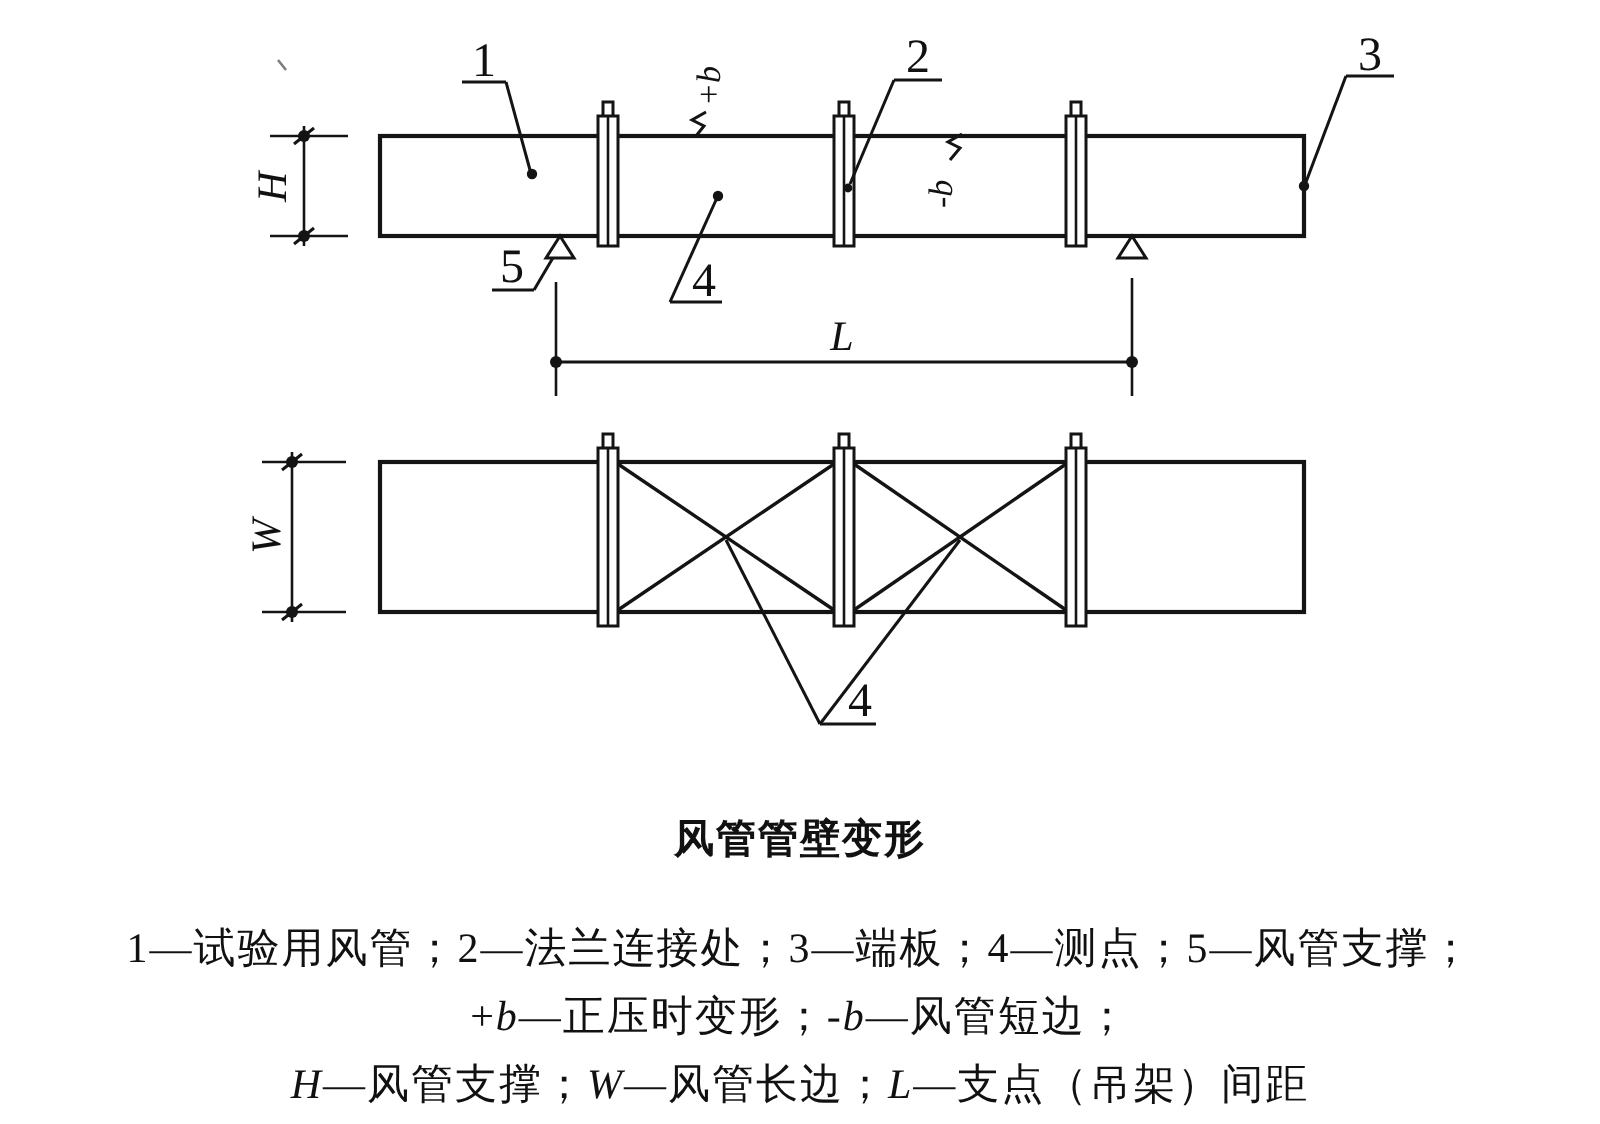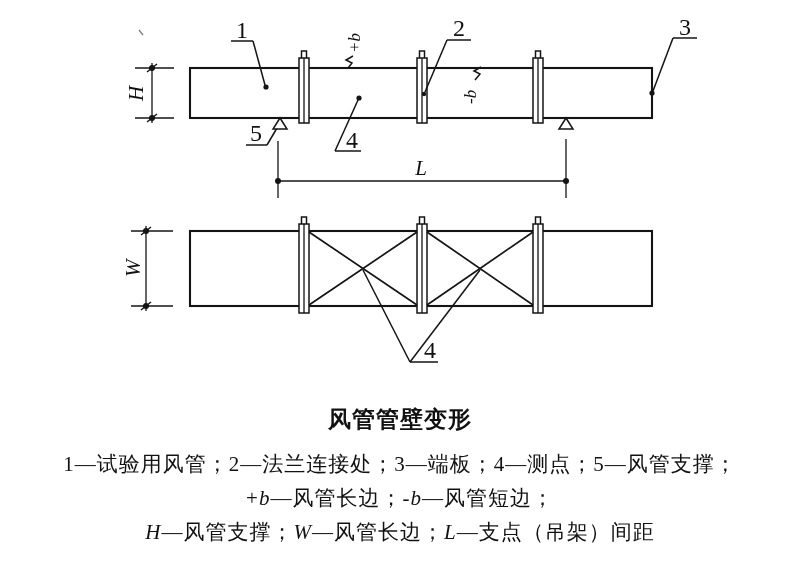--- a/index.html
+++ b/index.html
@@ -20,23 +20,23 @@
   .whitefill{fill:#ffffff;stroke:#141414;}
   text{fill:#111;}
   .num{font-size:24px;font-family:"Liberation Serif","DejaVu Serif",serif;}
   .dim{font-size:21px;font-style:italic;font-family:"Liberation Serif","DejaVu Serif",serif;}
   .bmark{font-size:17px;font-style:italic;font-family:"Liberation Serif","DejaVu Serif",serif;}
   .caption{
     position:absolute;top:405px;left:0;width:800px;
     text-align:center;color:#111;
   }
   .cap-title{
-    font-size:23px;font-weight:bold;line-height:30px;letter-spacing:1px;
+    font-size:20px;font-weight:bold;line-height:30px;letter-spacing:1px;
   }
-  .cap-lines{margin-top:12px;}
+  .cap-lines{margin-top:22px;}
   .cap-line{font-size:21px;line-height:34px;letter-spacing:1px;}
   .cap-line .it{font-style:italic;}
 </style>
 </head>
 <body>
 
 <div class="page">
 
   <svg width="800" height="400" viewBox="0 0 800 400">
 
@@ -176,18 +176,18 @@
         <line x1="410" y1="362" x2="438" y2="362" class="ink med"></line>
         <text x="430" y="358" text-anchor="middle" class="num">4</text>
       </g>
     </g>
   </svg>
 
   <div class="caption">
     <div class="cap-title">风管管壁变形</div>
     <div class="cap-lines">
         <div class="cap-line"><span>1—试验用风管；2—法兰连接处；3—端板；4—测点；5—风管支撑；</span></div>
-        <div class="cap-line"><span>+</span><span class="it">b</span><span>—风管长边；-</span><span class="it">b</span><span>—风管短边；</span></div>
+        <div class="cap-line"><span>+</span><span class="it">b</span><span>—正压时变形；-</span><span class="it">b</span><span>—风管短边；</span></div>
         <div class="cap-line"><span class="it">H</span><span>—风管支撑；</span><span class="it">W</span><span>—风管长边；</span><span class="it">L</span><span>—支点（吊架）间距</span></div>
       </div>
   </div>
 
 </div>
 
 </body></html>

